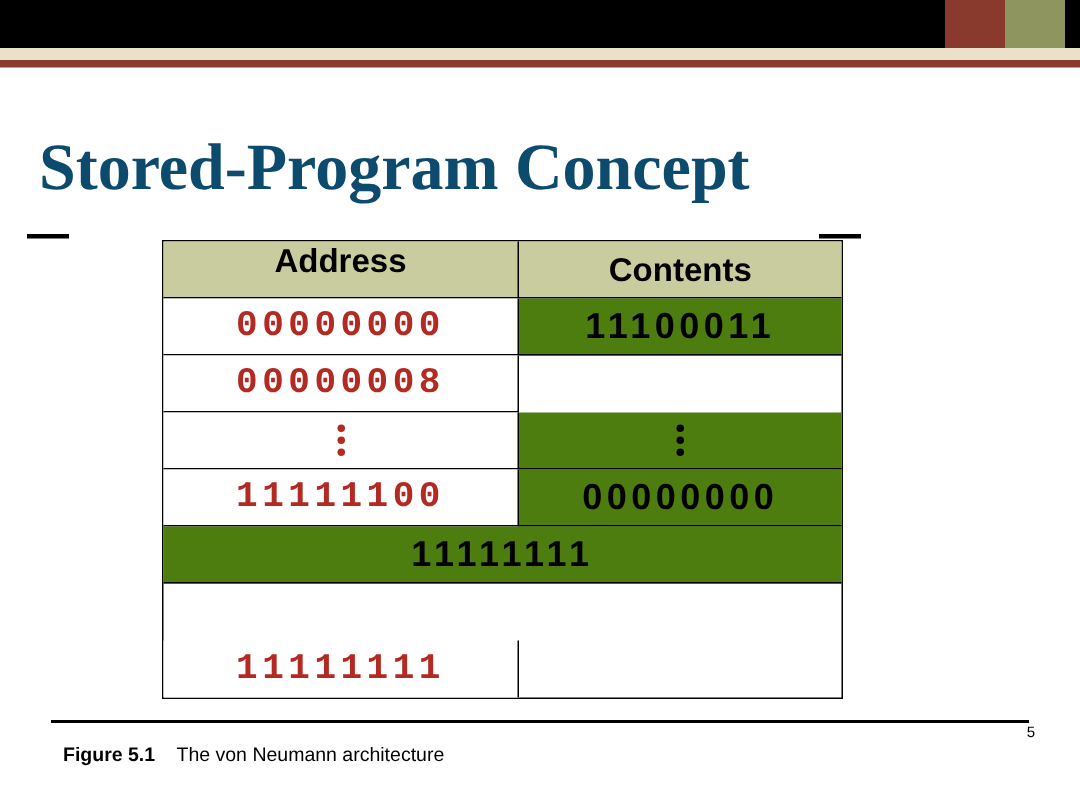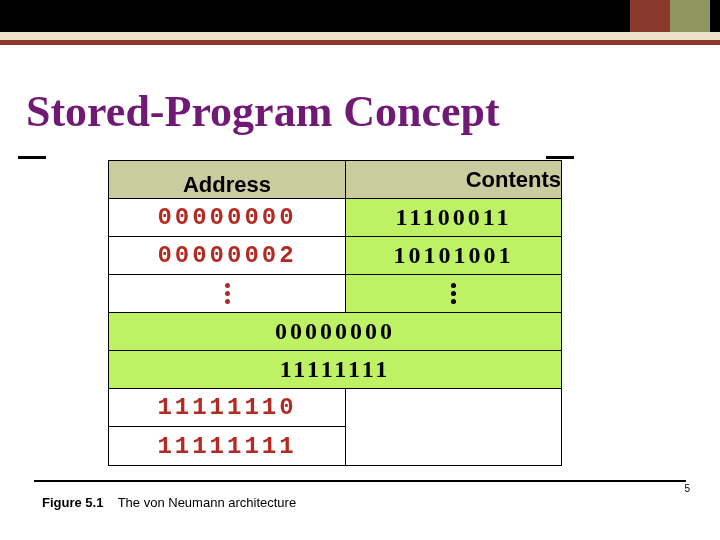--- a/index.html
+++ b/index.html
@@ -28,21 +28,21 @@
   .ribbon-top .right { width: 10px; background: #000; }
   .ribbon-mid { height: 8px; background: #e9e1ca; }
   .ribbon-bot { height: 5px; background: #8a3a2c; }
 
   .title {
     position: absolute;
     top: 86px;
     left: 26px;
     font-size: 44px;
     font-family: 'Times New Roman', Times, serif;
-    color: #701a75;
+    color: #0c4a6e;
   }
   .title-tick {
     position: absolute;
     width: 28px; height: 3px; background: #000;
   }
   .title-tick.left { top: 156px; left: 18px; }
   .title-tick.right { top: 156px; left: 546px; }
 
   .table-wrap {
     position: absolute;
@@ -52,48 +52,48 @@
     border: 1px solid #000;
   }
   .hdr-row, .data-row {
     display: flex;
     height: 38px;
   }
   .hdr-row .cell, .data-row .cell {
     border-bottom: 1px solid #000;
   }
   .hdr-row { background: #c9cc9f; }
-  .hdr-row .addr { flex: 0 0 237px; border-right: 1px solid #000; display:flex; align-items:flex-end; justify-content:center; }
-  .hdr-row .cont { flex: 1; display:flex; align-items:center; justify-content:flex-end; }
+  .hdr-row .addr { flex: 0 0 237px; border-right: 1px solid #000; display:flex; align-items:flex-start; justify-content:center; }
+  .hdr-row .cont { flex: 1; display:flex; align-items:center; justify-content:center; }
   .hdr-row span {
     font-family: Arial, Helvetica, sans-serif;
     font-weight: 900;
     font-size: 22px;
     color: #000;
   }
   .data-row .addr {
     flex: 0 0 237px;
     border-right: 1px solid #000;
     display:flex; align-items:center; justify-content:center;
     font-family: 'Courier New', Courier, monospace;
     font-weight: bold;
     font-size: 24px;
     letter-spacing: 3px;
     color: #b22a22;
     background: #fff;
   }
   .data-row .cont {
     flex: 1;
     display:flex; align-items:center; justify-content:center;
-    font-family: Liberation Serif, serif;
+    font-family: Liberation Sans, sans-serif;
     font-weight: bold;
     font-size: 24px;
     letter-spacing: 3px;
     color: #000;
-    background: #bef264;
+    background: #4d7c0f;
   }
   .data-row.ellipsis .addr,
   .data-row.ellipsis .cont {
     line-height: 1;
   }
   .vdots {
     display: flex;
     flex-direction: column;
     align-items: center;
     gap: 3px;
@@ -156,47 +156,46 @@
     <div class="cont cell">
         <span>Contents</span>
       </div>
   </div>
 
   <div class="data-row">
     <div class="addr cell">00000000</div>
     <div class="cont cell">11100011</div>
   </div>
   <div class="data-row">
-    <div class="addr cell">00000002</div>
-    <div class="cont cell">10101001</div>
+    <div class="addr cell">00000008</div>
   </div>
   <div class="data-row ellipsis">
     <div class="addr cell">
       <div class="vdots">
           <div class="dot"></div>
           <div class="dot"></div>
           <div class="dot"></div>
         </div>
     </div>
     <div class="cont cell">
       <div class="vdots">
           <div class="dot"></div>
           <div class="dot"></div>
           <div class="dot"></div>
         </div>
     </div>
   </div>
   <div class="data-row">
+    <div class="addr cell">11111100</div>
     <div class="cont cell">00000000</div>
   </div>
   <div class="data-row">
     <div class="cont cell">11111111</div>
   </div>
   <div class="data-row">
-    <div class="addr cell">11111110</div>
   </div>
   <div class="data-row last">
     <div class="addr cell">11111111</div>
   </div>
 </div>
 
 <div class="footer-line"></div>
 <div class="caption">
   <span class="fig">Figure 5.1</span>
   <span>&nbsp;&nbsp;</span>

